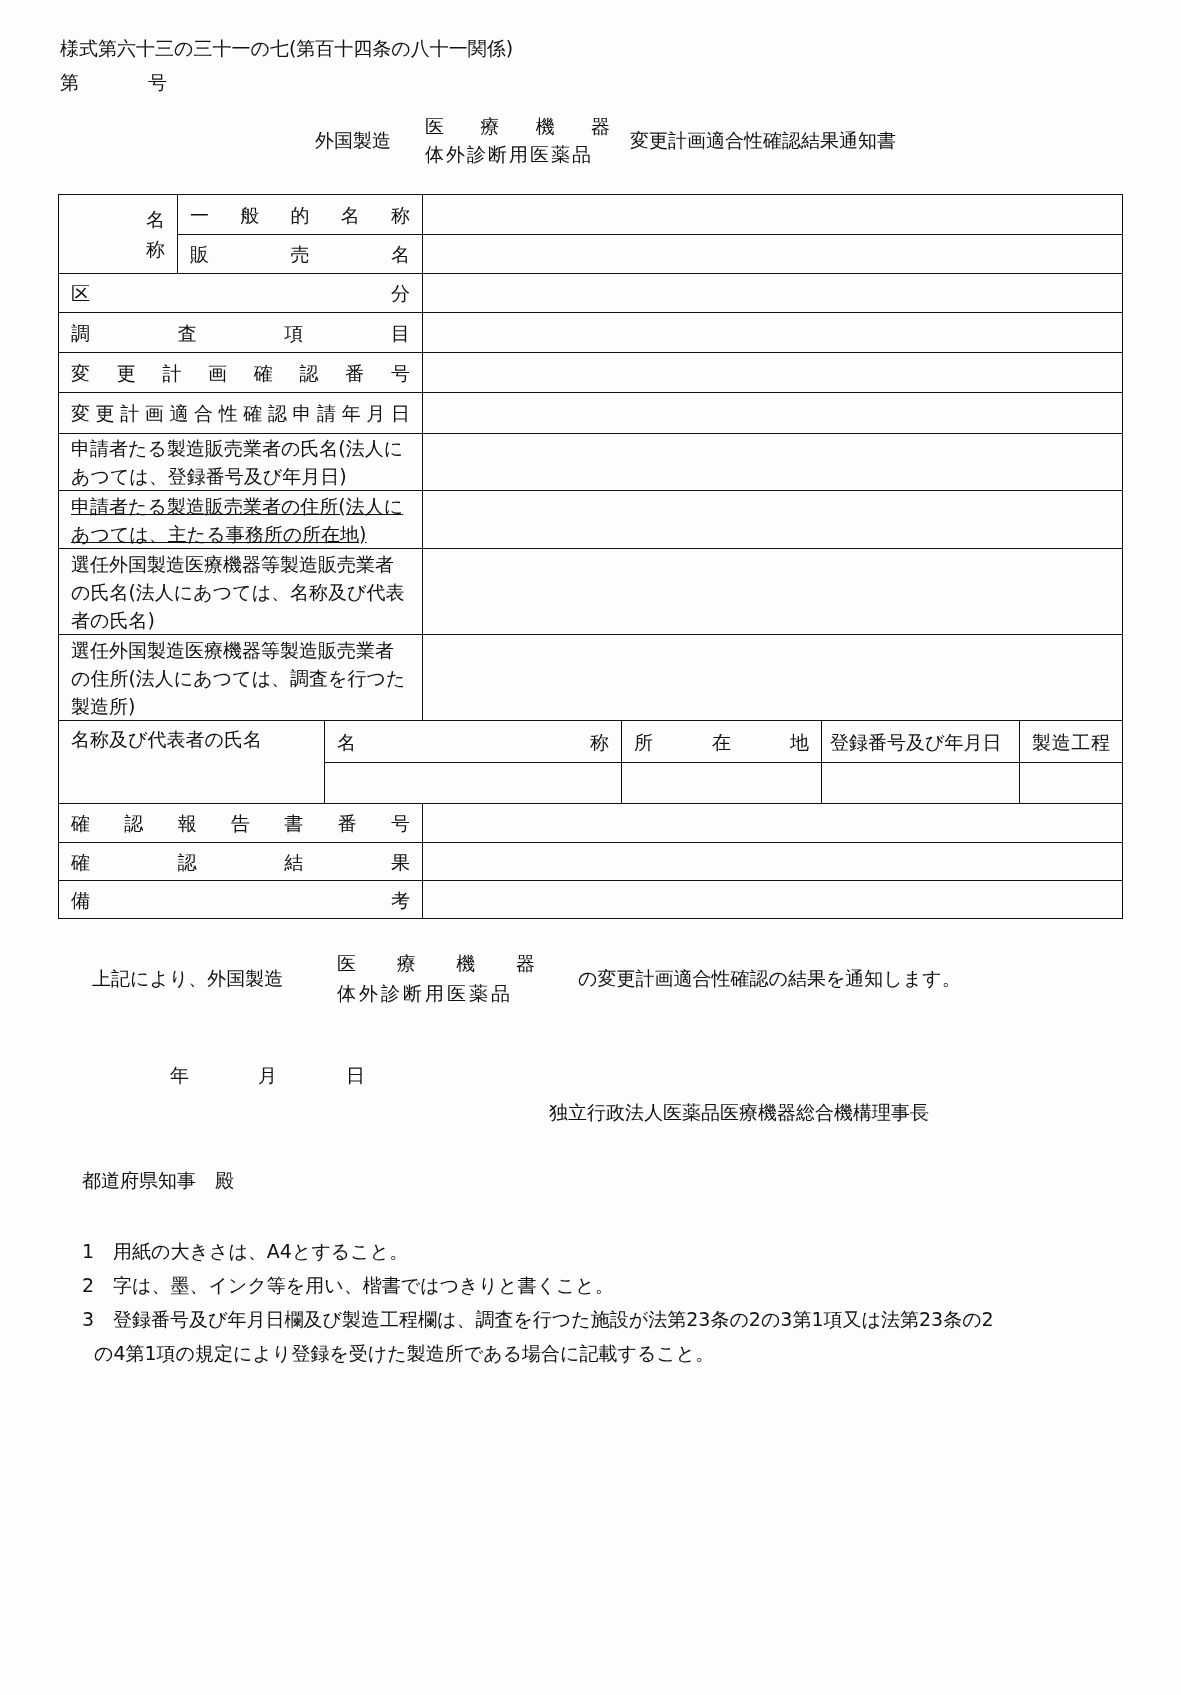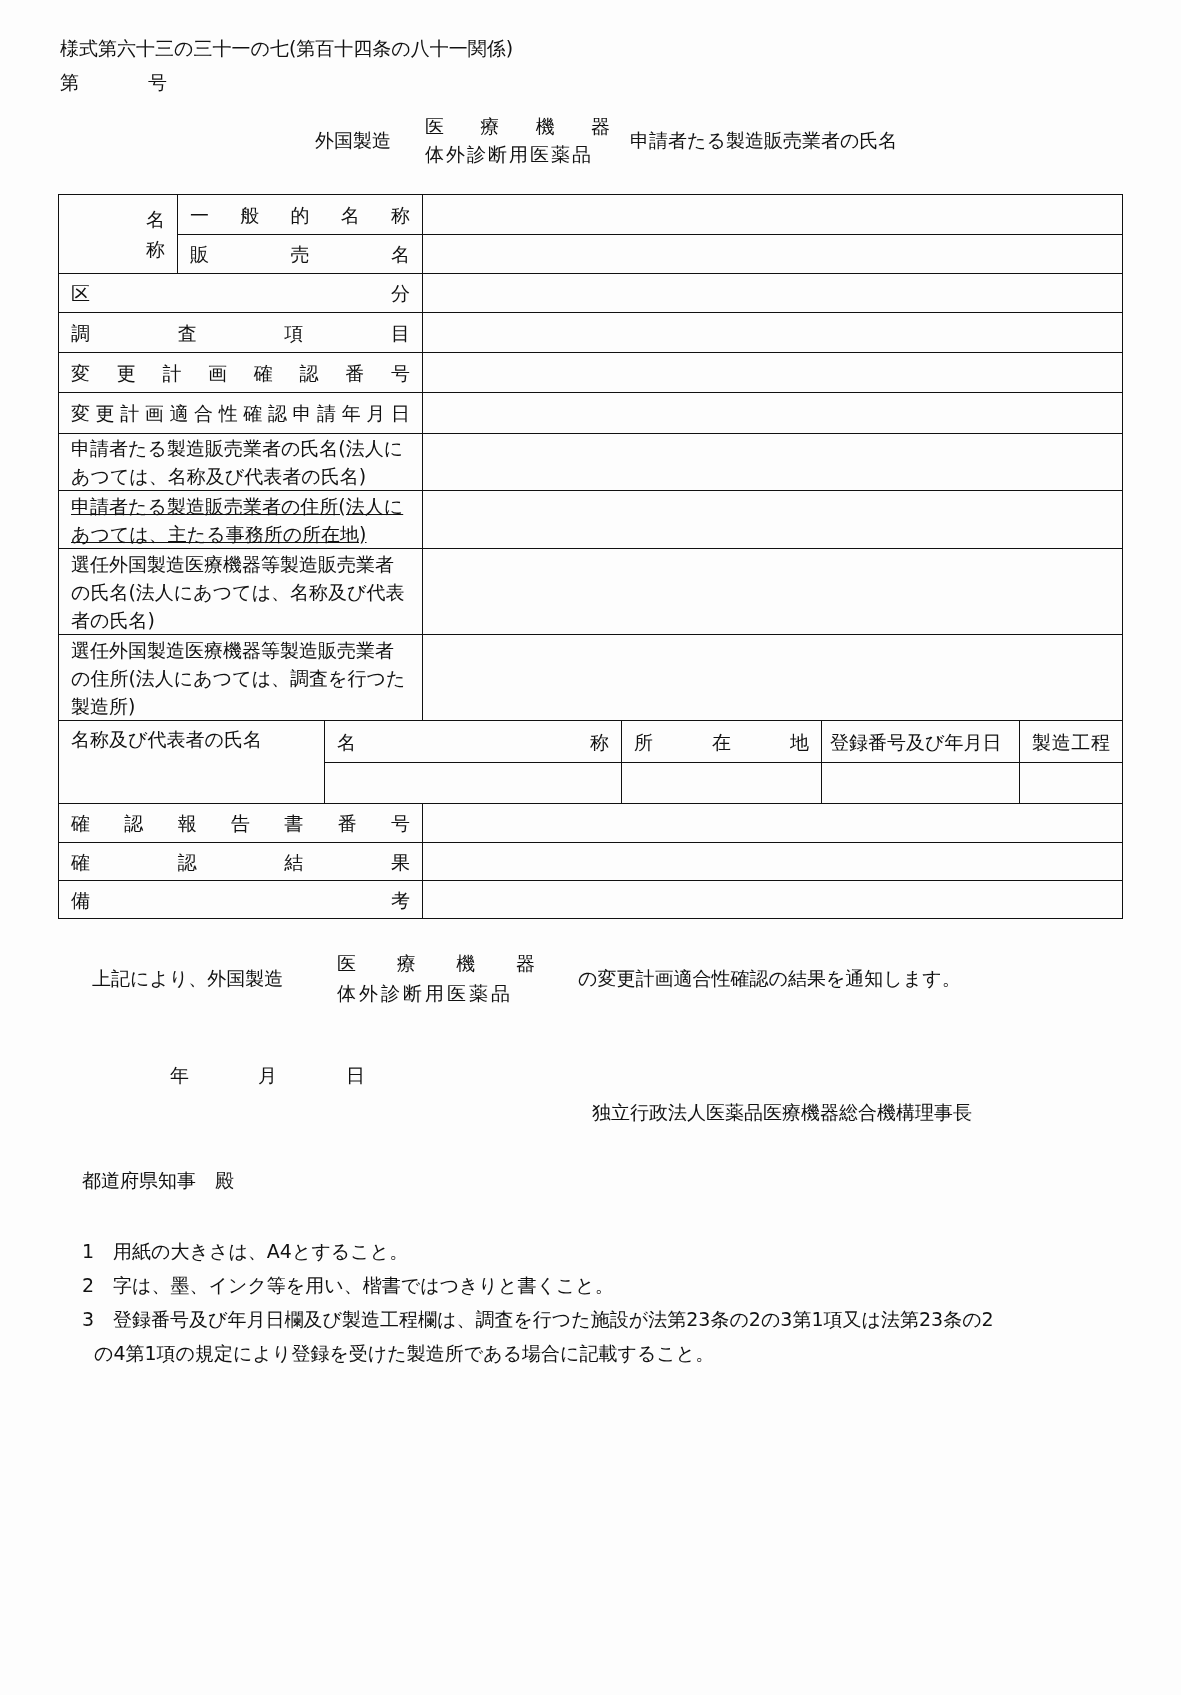--- a/index.html
+++ b/index.html
@@ -22,21 +22,21 @@
 <div class="abs" style="left:315px;top:128px;">外国製造</div>
 <div class="abs" style="left:425px;top:112px;width:185px;">
   <div class="spread" style="line-height:28px;">
     <span>医</span>
       <span>療</span>
       <span>機</span>
       <span>器</span>
   </div>
   <div style="line-height:28px;letter-spacing:2px;">体外診断用医薬品</div>
 </div>
-<div class="abs" style="left:630px;top:128px;">申請者たる製造販売業者の氏名</div>
+<div class="abs" style="left:630px;top:128px;">変更計画適合性確認結果通知書</div>
 
 <table class="form">
   <colgroup>
     <col style="width:119px">
       <col style="width:147px">
       <col style="width:98px">
       <col style="width:199px">
       <col style="width:200px">
       <col style="width:198px">
       <col style="width:103px">
@@ -118,21 +118,21 @@
             <span>申</span>
             <span>請</span>
             <span>年</span>
             <span>月</span>
             <span>日</span>
           </div>
         </td>
     <td colspan="4"></td>
   </tr>
   <tr style="height:57px;">
-    <td colspan="3" class="wrap">申請者たる製造販売業者の氏名(法人にあつては、名称及び代表者の氏名)</td>
+    <td colspan="3" class="wrap">申請者たる製造販売業者の氏名(法人にあつては、登録番号及び年月日)</td>
     <td colspan="4"></td>
   </tr>
   <tr style="height:58px;text-decoration:underline;">
     <td colspan="3" class="wrap">申請者たる製造販売業者の住所(法人にあつては、主たる事務所の所在地)</td>
     <td colspan="4"></td>
   </tr>
   <tr style="height:86px;">
     <td colspan="3" class="wrap">選任外国製造医療機器等製造販売業者の氏名(法人にあつては、名称及び代表者の氏名)</td>
     <td colspan="4"></td>
   </tr>
@@ -217,21 +217,21 @@
       <span>器</span>
     </div>
   <div style="line-height:30px;letter-spacing:3px;">体外診断用医薬品</div>
 </div>
 <div class="abs" style="left:578px;top:966px;">の変更計画適合性確認の結果を通知します。</div>
 
 <div class="abs" style="left:170px;top:1063px;">年</div>
 <div class="abs" style="left:258px;top:1063px;">月</div>
 <div class="abs" style="left:346px;top:1063px;">日</div>
 
-<div class="abs" style="left:592px;top:1100px;">独立行政法人医薬品医療機器総合機構理事長</div>
+<div class="abs" style="left:549px;top:1100px;">独立行政法人医薬品医療機器総合機構理事長</div>
 <div class="abs" style="left:82px;top:1168px;text-align:right;">都道府県知事　殿</div>
 
 <div class="abs notes" style="left:60px;top:1234px;">
   <div style="padding-left:22px;">1　用紙の大きさは、A4とすること。</div>
   <div style="padding-left:22px;">2　字は、墨、インク等を用い、楷書ではつきりと書くこと。</div>
   <div style="padding-left:22px;">3　登録番号及び年月日欄及び製造工程欄は、調査を行つた施設が法第23条の2の3第1項又は法第23条の2</div>
   <div style="padding-left:34px;">の4第1項の規定により登録を受けた製造所である場合に記載すること。</div>
 </div>
 
 </body></html>

